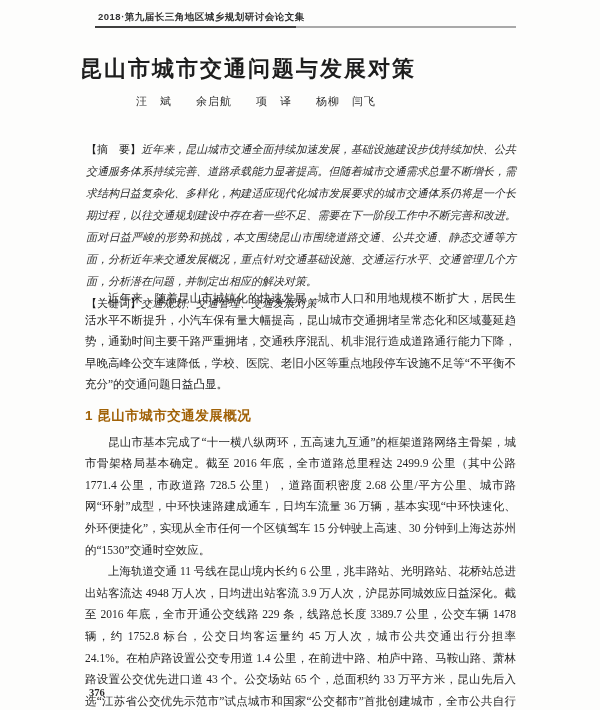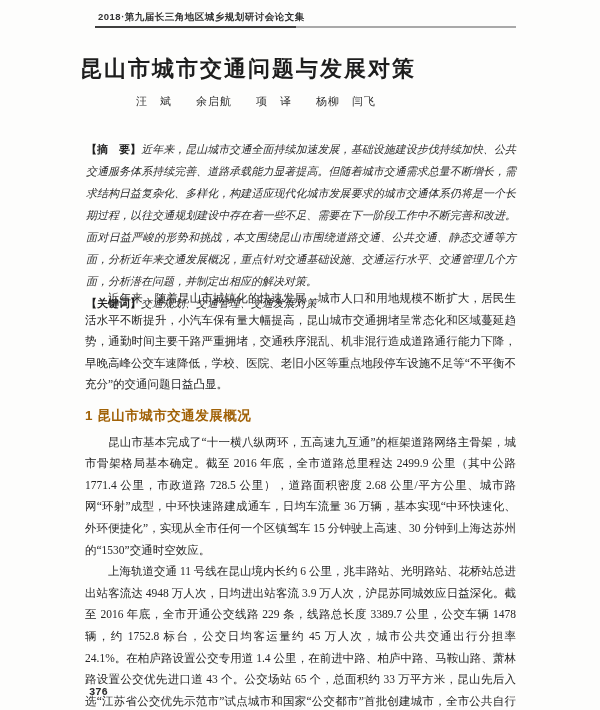--- a/index.html
+++ b/index.html
@@ -33,39 +33,39 @@
     font-family:"Liberation Serif","DejaVu Serif",serif;
   }
   
   .abstract{
     position:absolute;top:138px;left:86px;width:430px;
     font-size:11px;line-height:22px;text-align:justify;
   }
   .abstract p{margin:0;}
   .blk-label{
     font-family:"Liberation Sans","DejaVu Sans",sans-serif;
-    font-weight:bold;font-style:normal;color:#1e1e1e;
+    font-weight:normal;font-style:normal;color:#1e1e1e;
   }
   .kai{font-style:italic;color:#2d2d2d;margin-top:16px;}
   
   .body-text{
     position:absolute;top:288px;left:85px;width:431px;
     font-size:11.5px;line-height:21.6px;text-align:justify;color:#262626;
   }
   .body-text p{margin:0;text-indent:2em;}
   .sec-heading{
     margin:9px 0 5px 0;
     font-family:"Liberation Sans","DejaVu Sans",sans-serif;
     font-weight:bold;font-size:13.5px;color:#a16207;
     text-indent:0;letter-spacing:0.5px;
   }
   
   .page-number{
     position:absolute;left:89px;bottom:12px;
-    font-family:Liberation Mono, monospace;
+    font-family:Liberation Serif, serif;
     font-weight:bold;font-size:10.5px;color:#2a2a2a;
   }
 </style>
 </head>
 <body>
 
 <div class="page">
 
   <div class="running-head">2018·第九届长三角地区城乡规划研讨会论文集</div>
   <div class="head-rule">

